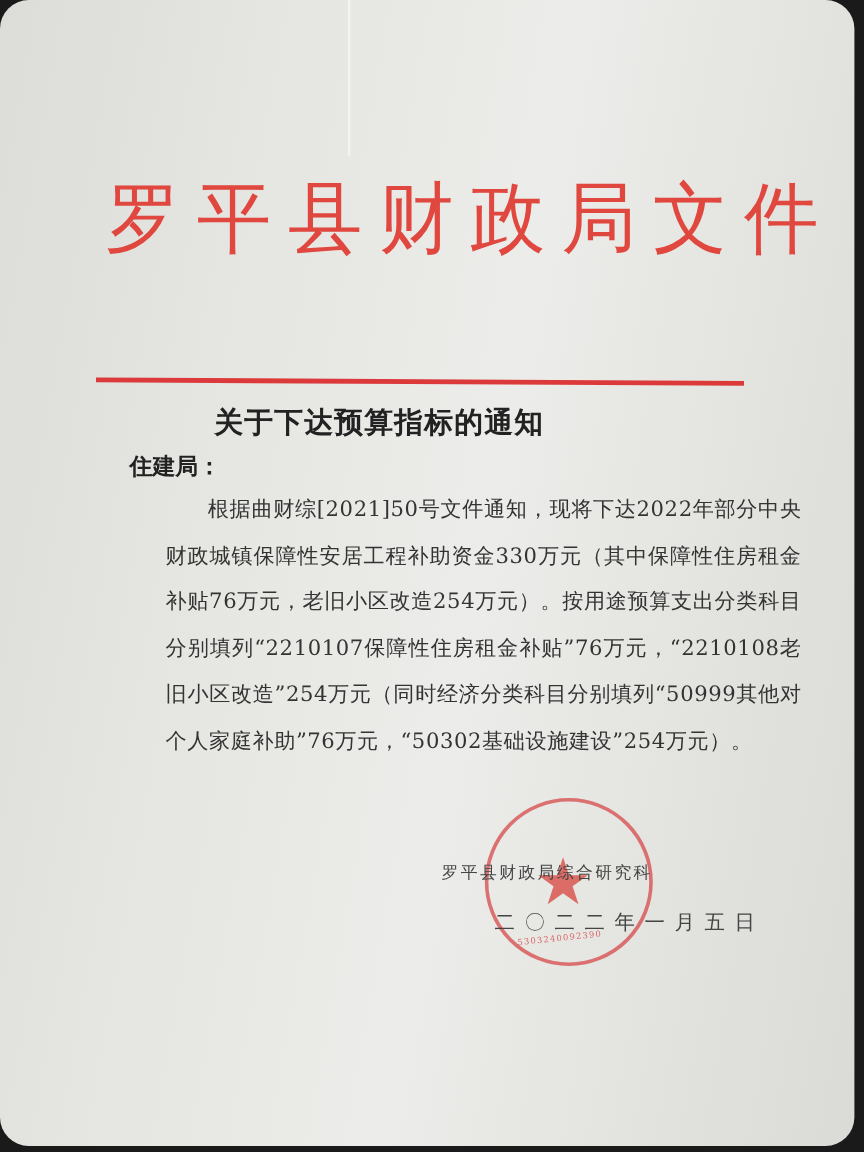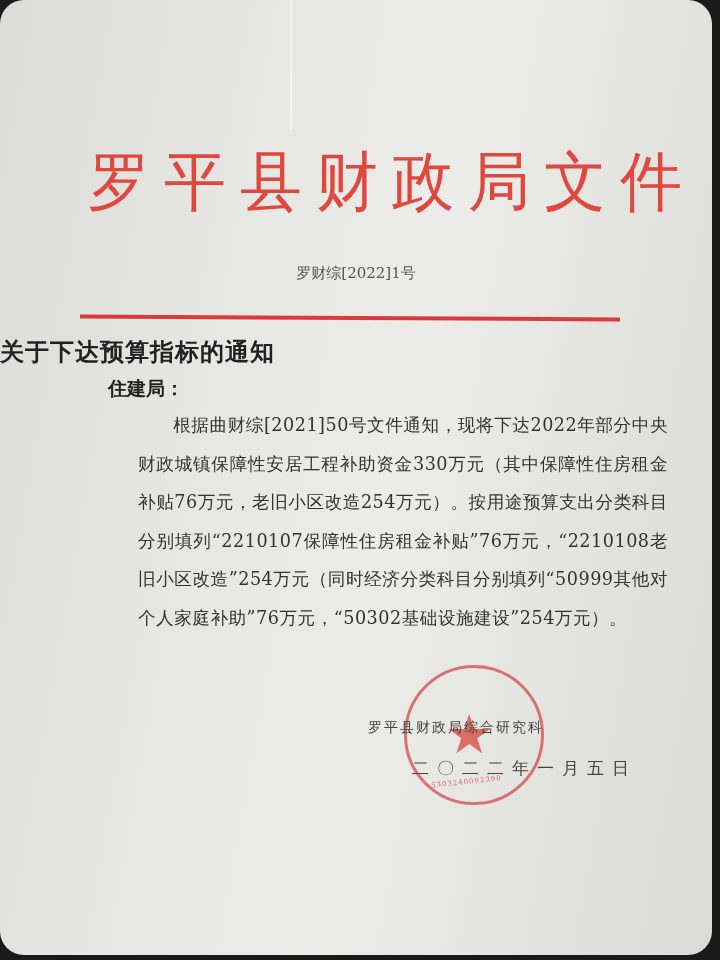--- a/index.html
+++ b/index.html
@@ -2,39 +2,38 @@
 <html><head>
 <meta charset="utf-8">
 <style>
   html,body{margin:0;padding:0;}
   body{width:720px;height:960px;position:relative;overflow:hidden;background:#1a1a1a;font-family:"DejaVu Serif",serif;}
   .paper{position:absolute;left:0;top:0;width:712px;height:955px;background:linear-gradient(100deg,#dcdcd8 0%,#e6e6e2 30%,#ececea 55%,#e2e2de 80%,#dadad6 100%);border-radius:24px;}
   .crease{position:absolute;left:290px;top:0;width:2px;height:130px;background:rgba(255,255,255,0.5);}
   .header-title{position:absolute;left:88px;top:140px;width:560px;font-size:62px;color:#e0483f;letter-spacing:14px;font-family:"DejaVu Serif",serif;font-weight:normal;transform:scaleY(1.05);white-space:nowrap;}
   .doc-number{position:absolute;left:0;width:712px;top:264px;text-align:center;font-size:15px;color:#555;}
   .red-line{position:absolute;left:80px;top:316px;width:540px;height:4px;background:#dc3a3a;transform:rotate(0.3deg);}
-  .doc-title{position:absolute;left:0;width:632px;top:336px;text-align:left;font-size:24px;font-weight:bold;color:#222;font-family:"DejaVu Sans",sans-serif;letter-spacing:1px;}
+  .doc-title{position:absolute;left:0;width:632px;top:336px;text-align:center;font-size:24px;font-weight:bold;color:#222;font-family:"DejaVu Sans",sans-serif;letter-spacing:1px;}
   .recipient{position:absolute;left:108px;top:376px;font-size:19px;font-weight:bold;color:#222;font-family:"DejaVu Sans",sans-serif;}
   .body-text{position:absolute;left:90px;top:406px;width:530px;font-size:17.6px;line-height:38.5px;color:#333;text-align:justify;letter-spacing:0.5px;margin-left:48px;}
   .body-text p{margin:0;text-indent:2em;}
   .stamp{position:absolute;left:404px;top:665px;width:134px;height:134px;border:3px solid rgba(214,72,72,0.75);border-radius:50%;}
   .stamp-star{position:absolute;left:38px;top:40px;font-size:54px;color:rgba(216,78,70,0.8);line-height:1;}
   .stamp-ring-text{position:absolute;left:24px;top:110px;font-size:7px;color:rgba(214,72,72,0.8);letter-spacing:1px;transform:rotate(-6deg);}
   .sign-org{position:absolute;left:368px;top:719px;font-size:14px;color:#444;letter-spacing:2px;}
   .sign-date{position:absolute;left:384px;top:757px;font-size:17px;color:#444;letter-spacing:8px;margin-left:28px;}
 </style>
 </head>
 <body>
 
 <div class="paper">
   <div class="crease"></div>
 
   <div class="header-title">罗平县财政局文件</div>
 
-  <div class="doc-number">罗财综[2022]1号</div>
 
   <div class="red-line"></div>
 
   <div class="doc-title">关于下达预算指标的通知</div>
 
   <div class="recipient">住建局：</div>
 
   <div class="body-text">
     <p>根据曲财综[2021]50号文件通知，现将下达2022年部分中央财政城镇保障性安居工程补助资金330万元（其中保障性住房租金补贴76万元，老旧小区改造254万元）。按用途预算支出分类科目分别填列“2210107保障性住房租金补贴”76万元，“2210108老旧小区改造”254万元（同时经济分类科目分别填列“50999其他对个人家庭补助”76万元，“50302基础设施建设”254万元）。</p>
   </div>

